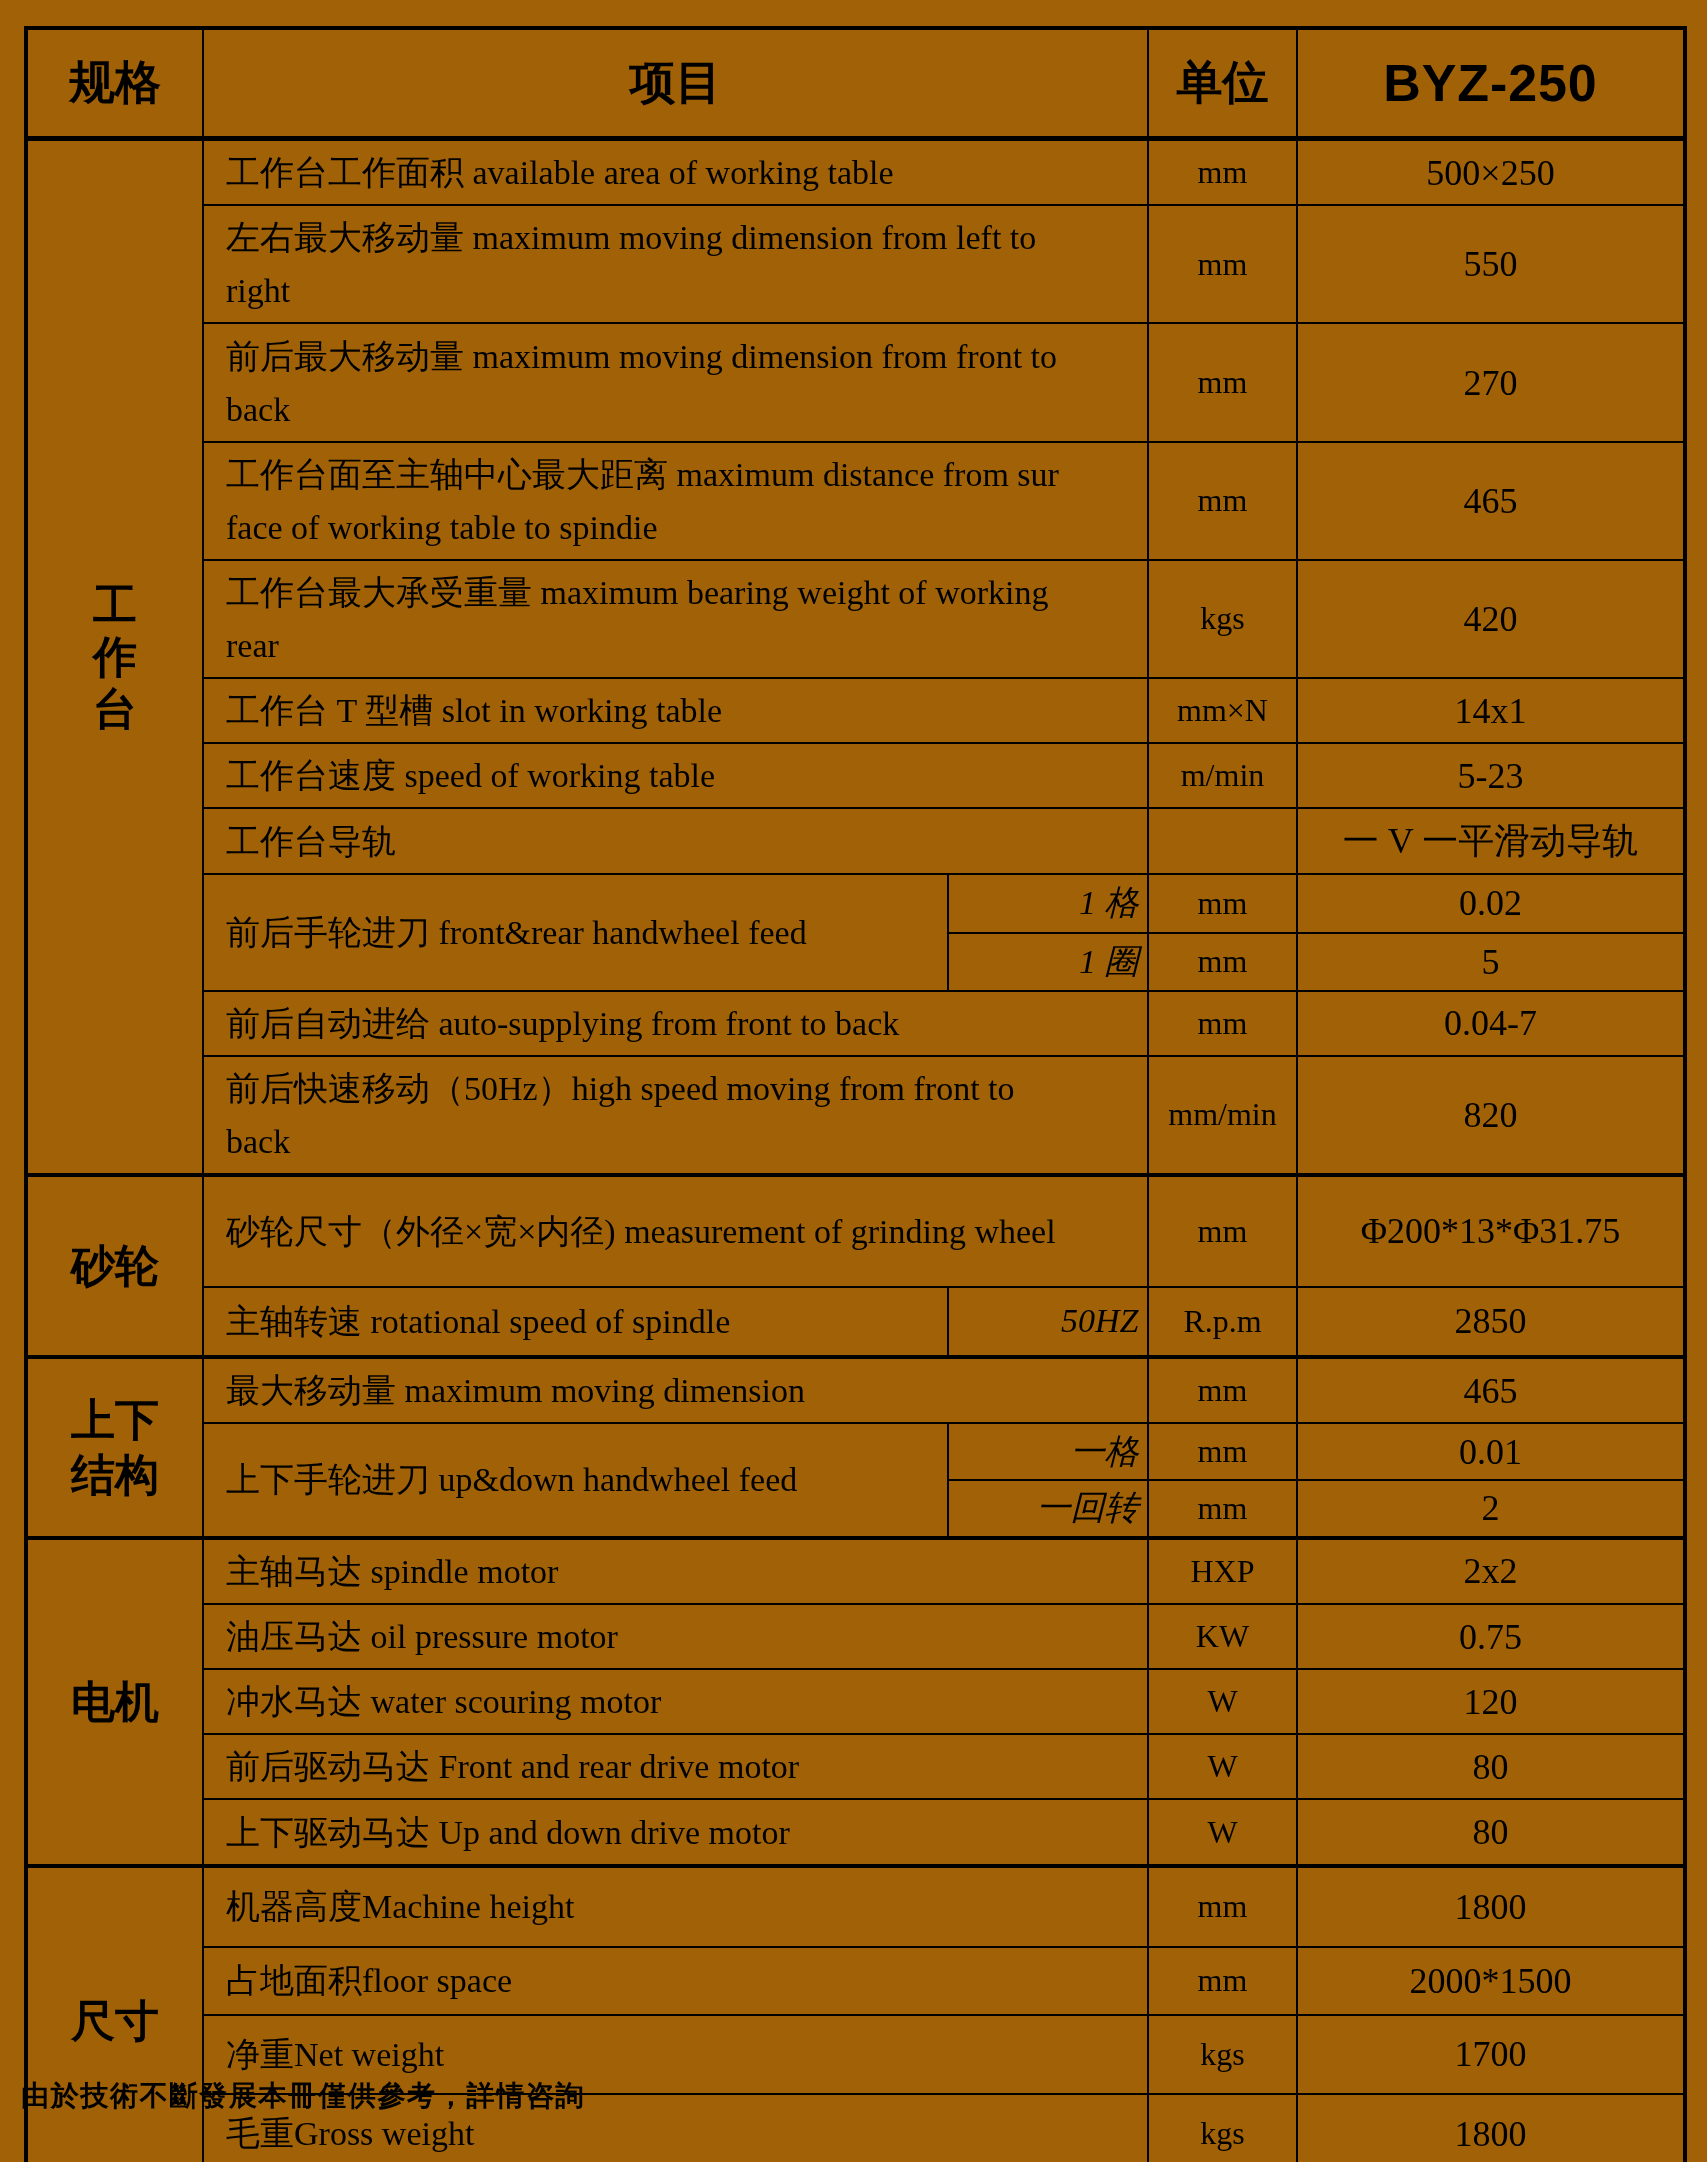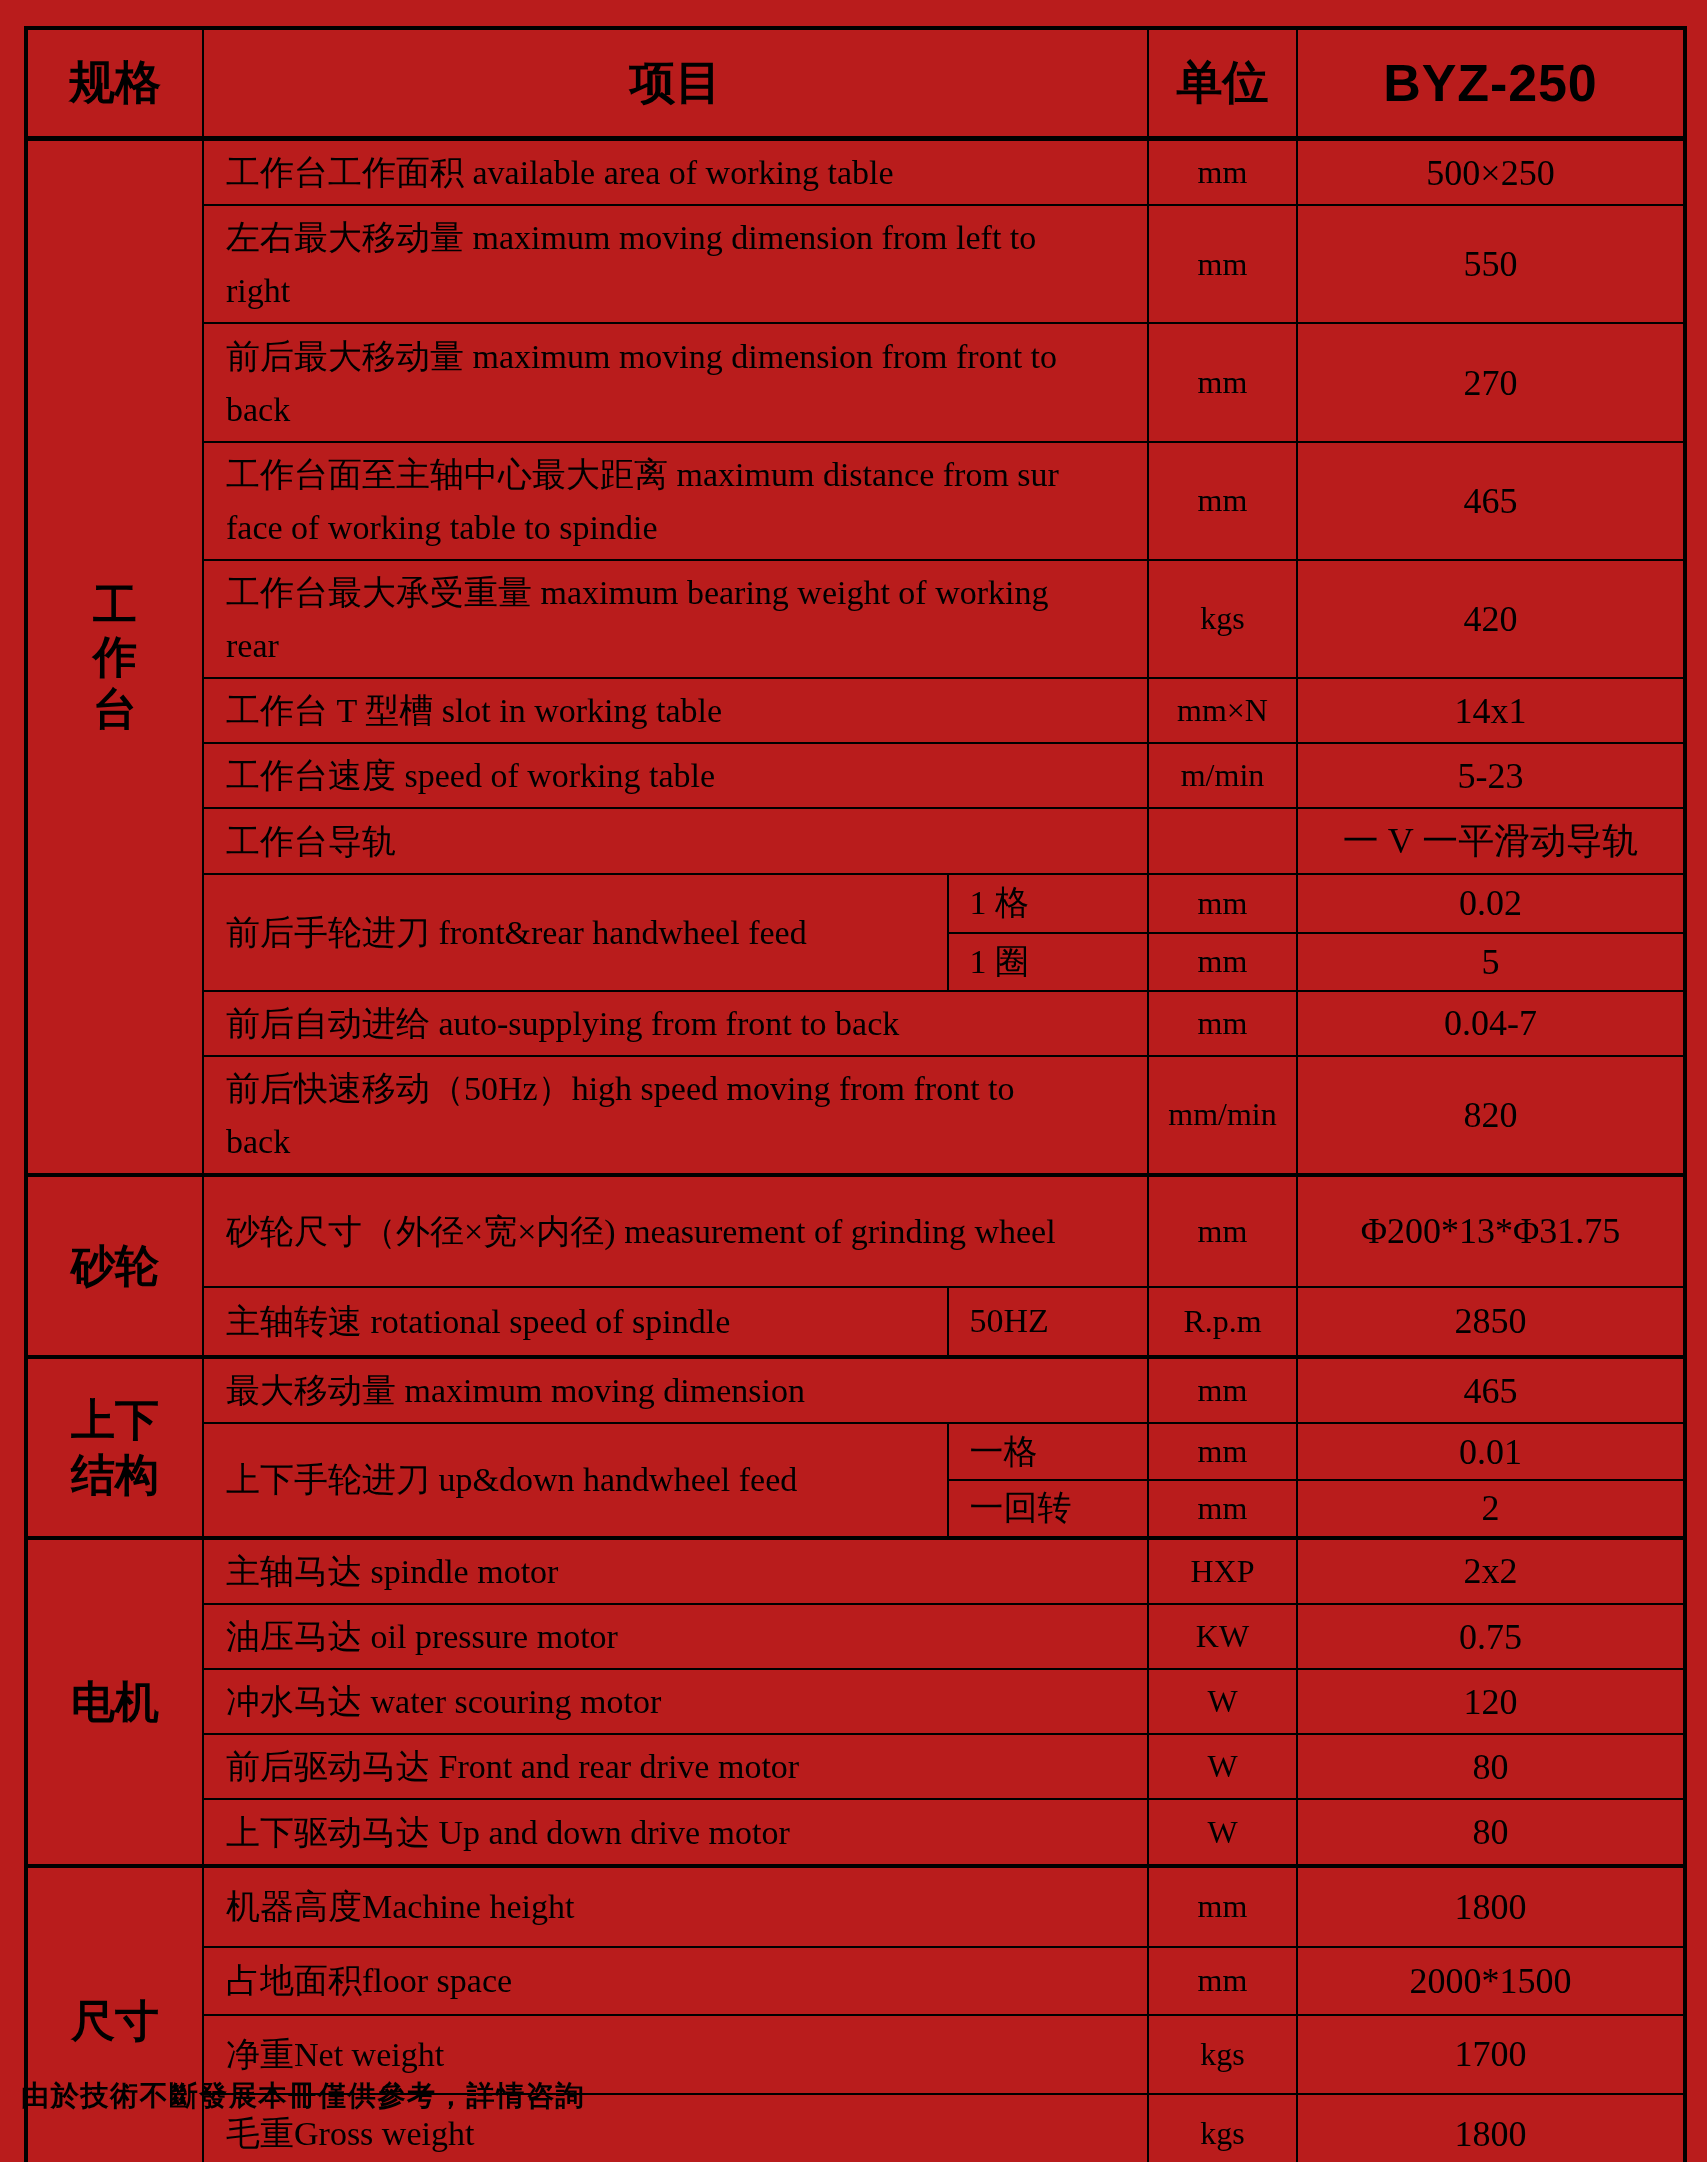--- a/index.html
+++ b/index.html
@@ -1,39 +1,39 @@
 <!DOCTYPE html>
 <html style="font-size:13.6px"><head>
 <meta charset="utf-8">
 <style>
   * { box-sizing: border-box; }
   html, body { margin: 0; padding: 0; }
   body {
     width: 1708px; height: 2163px; background: #ffffff; color: #000;
     font-family: "Liberation Serif", "DejaVu Serif", serif;
   }
-  .page { position: relative; width: 1708px; height: 2163px; overflow: hidden; background:#b91c1c; }
+  .page { position: relative; width: 1708px; height: 2163px; overflow: hidden; background:#a16207; }
 
   table.spec {
     position: absolute; left: 24px; top: 25.6px; width: 1660px;
     border-collapse: collapse; table-layout: fixed;
     border: 4.3px solid #000;
   }
   th, td { border: 2.6px solid #000; vertical-align: middle; overflow: hidden; }
 
   thead th {
     font-family: "Liberation Sans", "DejaVu Sans", sans-serif;
     font-weight: bold; font-size: 46px; text-align: center;
     border-bottom-width: 5.1px; padding: 8.5px 0;
   }
   thead th.model { font-size: 52px; letter-spacing: 0.9px; }
 
   td { font-size: 34px; }
   td.item { text-align: left; padding: 5.1px 72px 5.1px 22px; line-height: 53px; }
-  td.sub  { text-align: left; padding: 3.4px 8.5px 3.4px 20.4px; line-height: 48px; }
+  td.sub  { text-align: right; padding: 3.4px 8.5px 3.4px 20.4px; line-height: 48px; font-style: italic; }
   td.unit { text-align: center; font-size: 32px; padding: 1.7px 3.4px; }
   td.val  { text-align: center; font-size: 36px; padding: 1.7px 6.8px; }
 
   td.cat {
     text-align: center; font-weight: bold; font-size: 44px;
     font-family: "Liberation Sans", "DejaVu Sans", sans-serif;
     line-height: 1.3; padding: 0 5.1px;
   }
   .v-label span { display: block; line-height: 1.18; }
   .two-line span { display: block; line-height: 1.25; }

